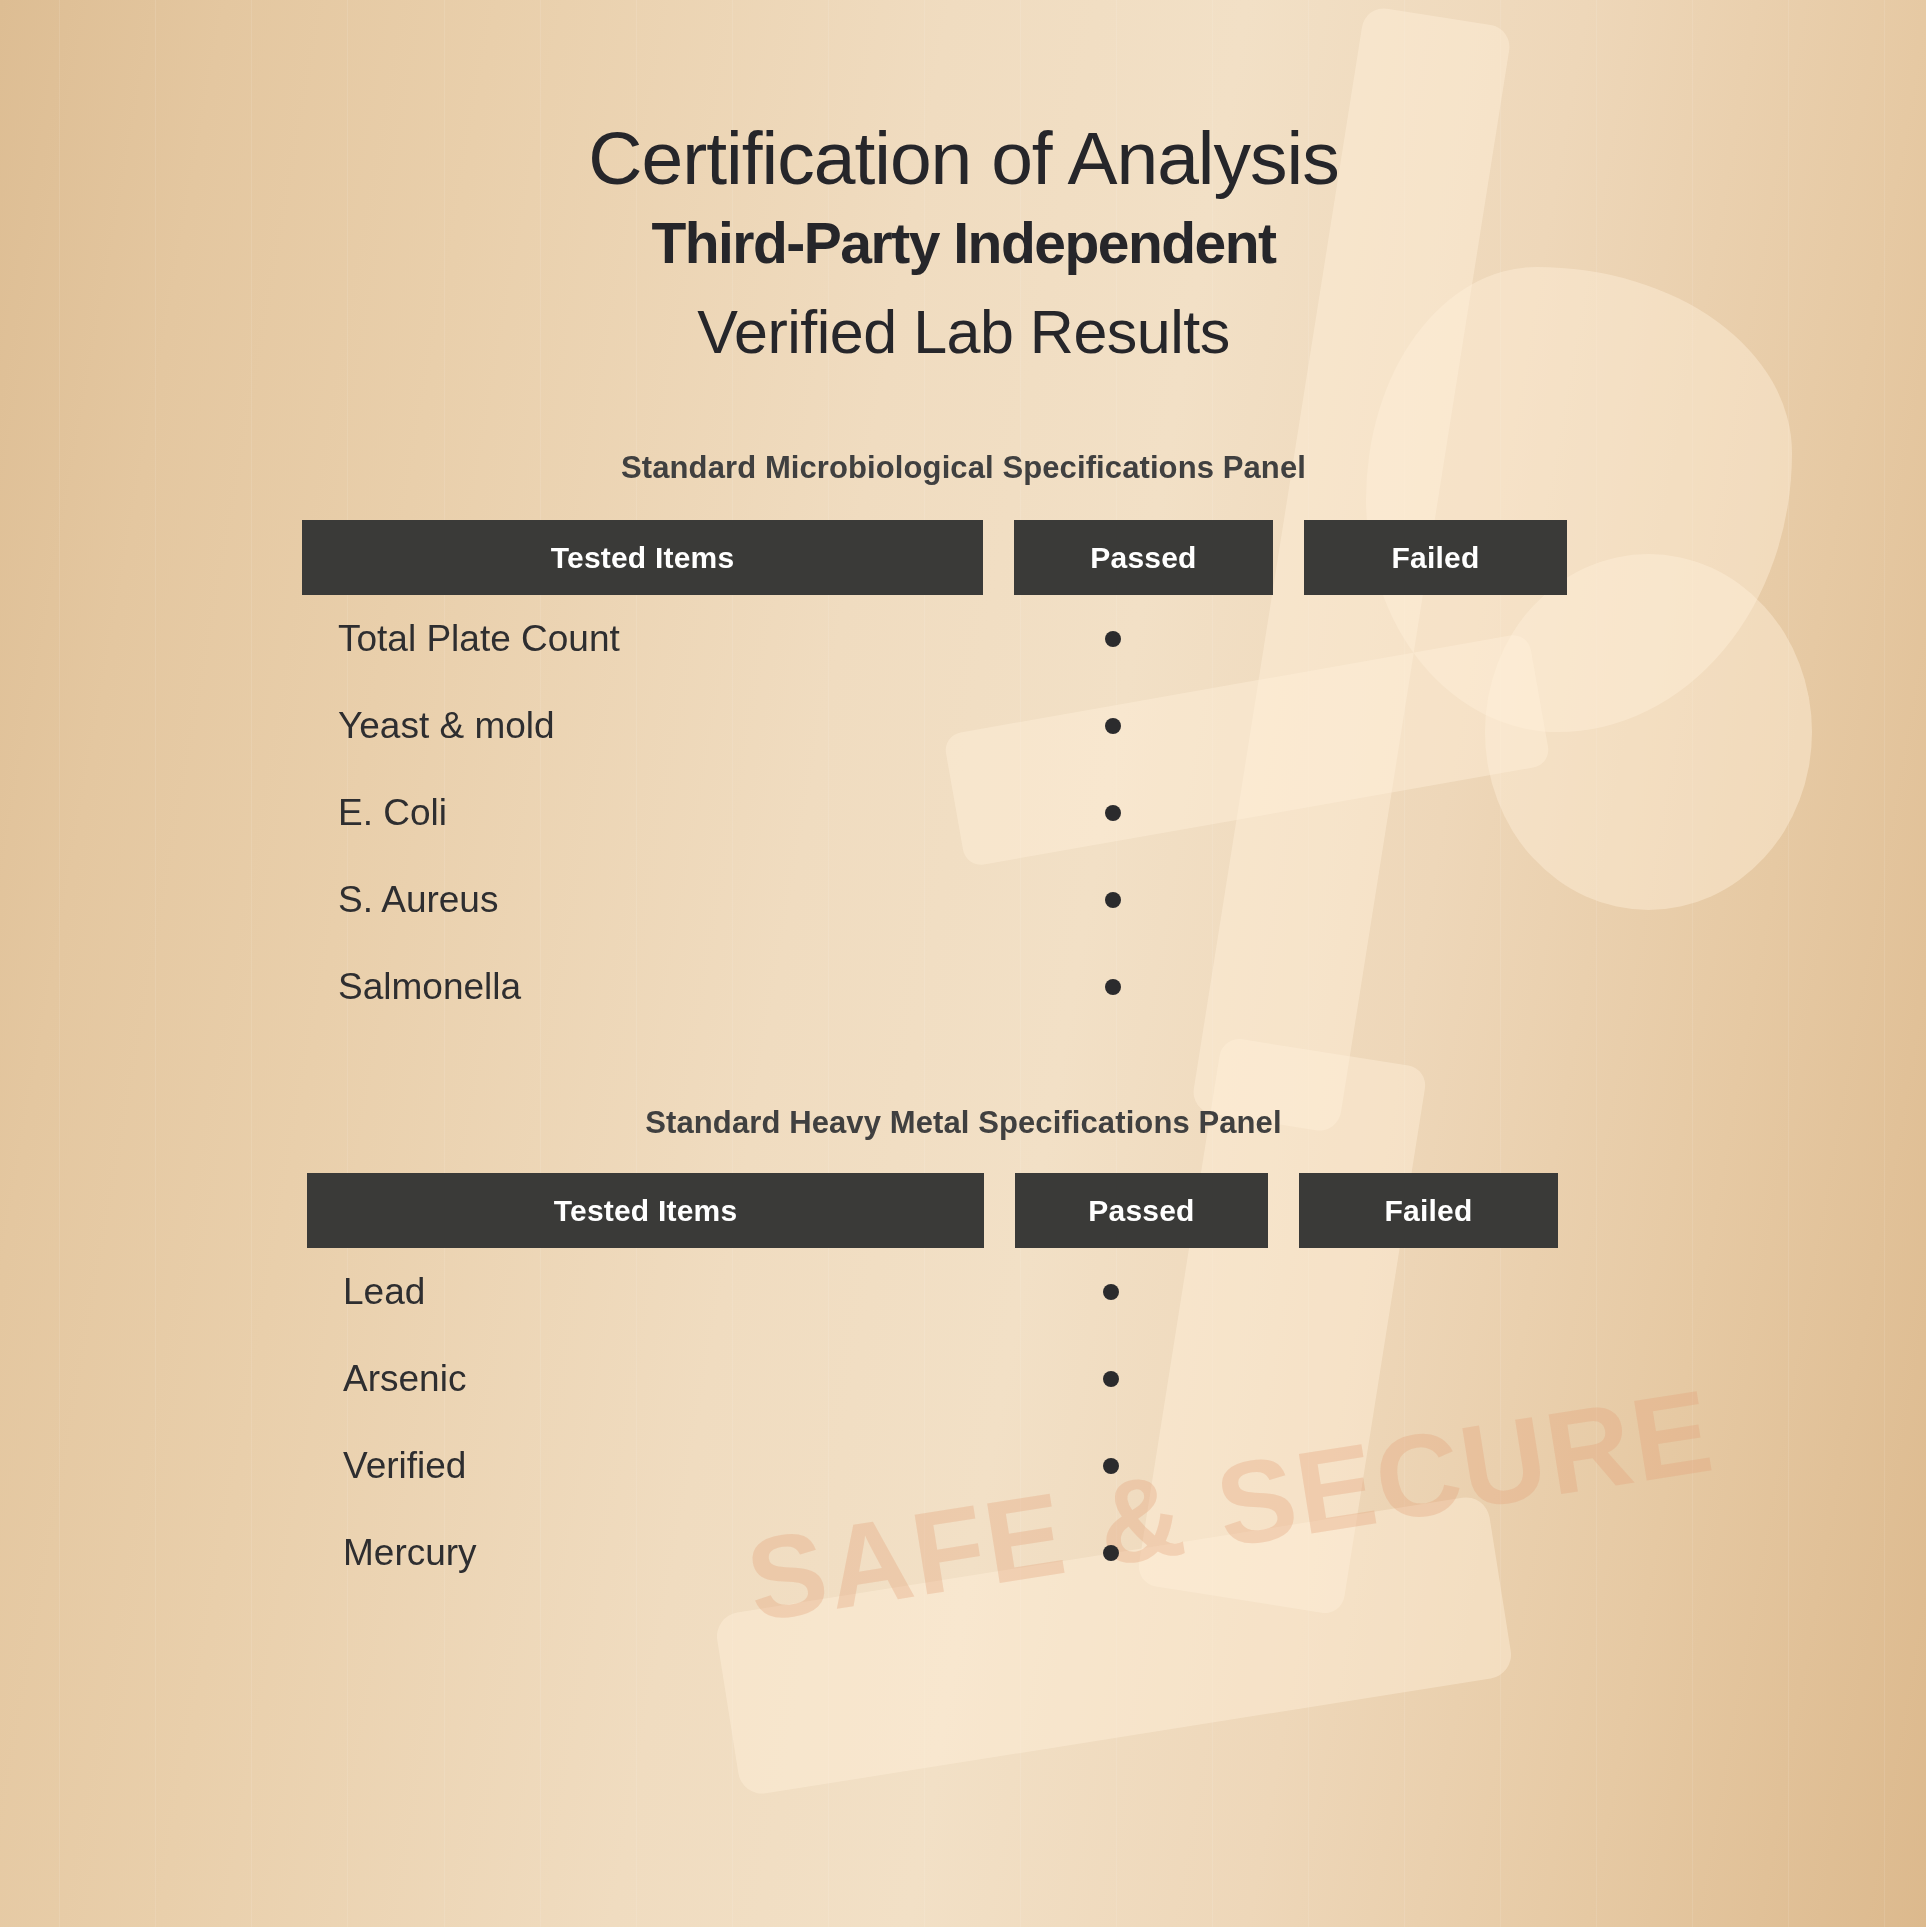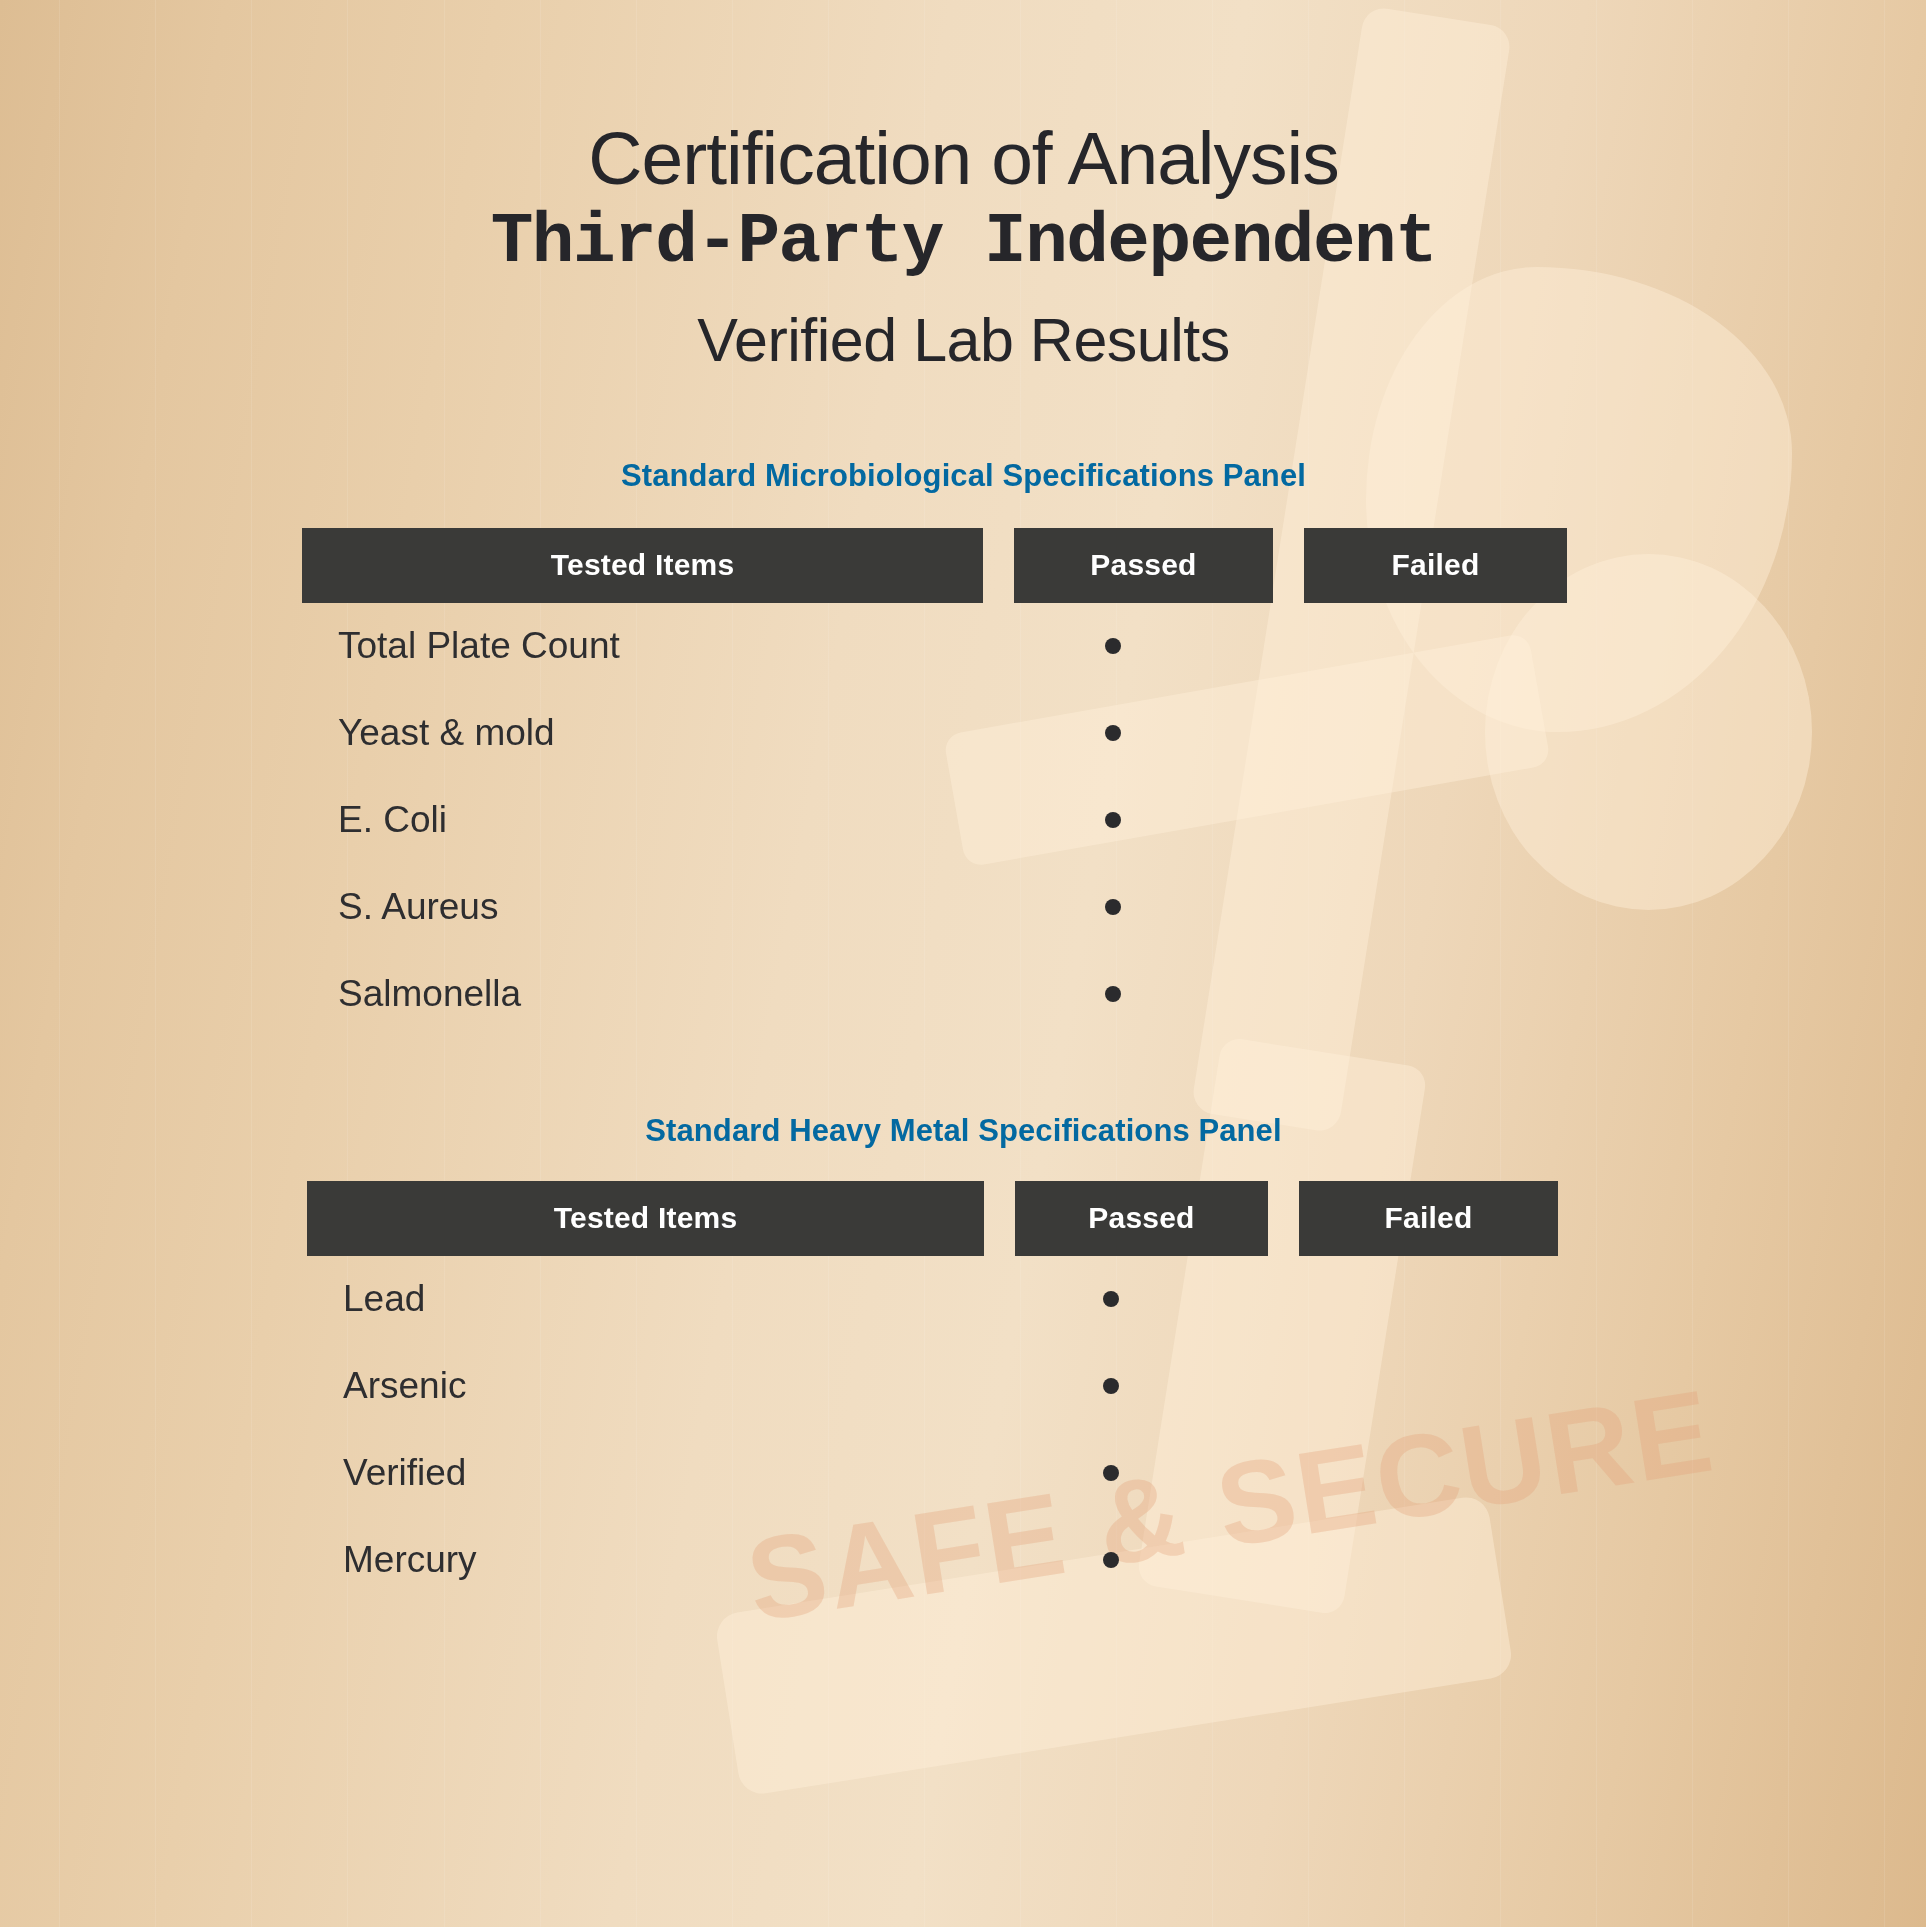--- a/index.html
+++ b/index.html
@@ -118,42 +118,41 @@
     padding-top: 119px;
     color: #26262a;
   }
   .title-line1 {
     font-size: 75px;
     font-weight: 400;
     letter-spacing: -1px;
     line-height: 1.05;
   }
   .title-line2 {
-    font-size: 71px;
+    font-size: 57px;
     font-weight: 700;
     letter-spacing: -1.5px;
     line-height: 1.25;
-    margin-top: 0;
-    font-family: Liberation Mono, monospace;
+    margin-top: 10px;
   }
   .title-line3 {
     font-size: 61px;
     font-weight: 400;
     letter-spacing: -0.5px;
     margin-top: 18px;
   }
 
   .panel {
     margin-top: 83px;
   }
   .panel-title {
     text-align: center;
     font-size: 31px;
     font-weight: 700;
-    color: #0369a1;
+    color: #404040;
     letter-spacing: 0.1px;
   }
 
   .table {
     width: 1323px;
     margin: 32px auto 0 auto;
   }
   .thead {
     display: flex;
     gap: 31px;

